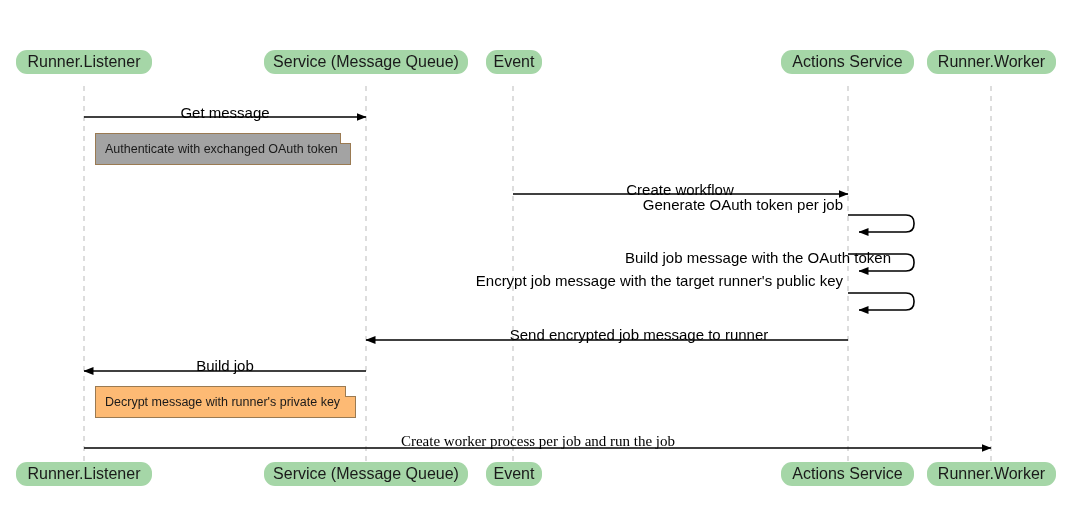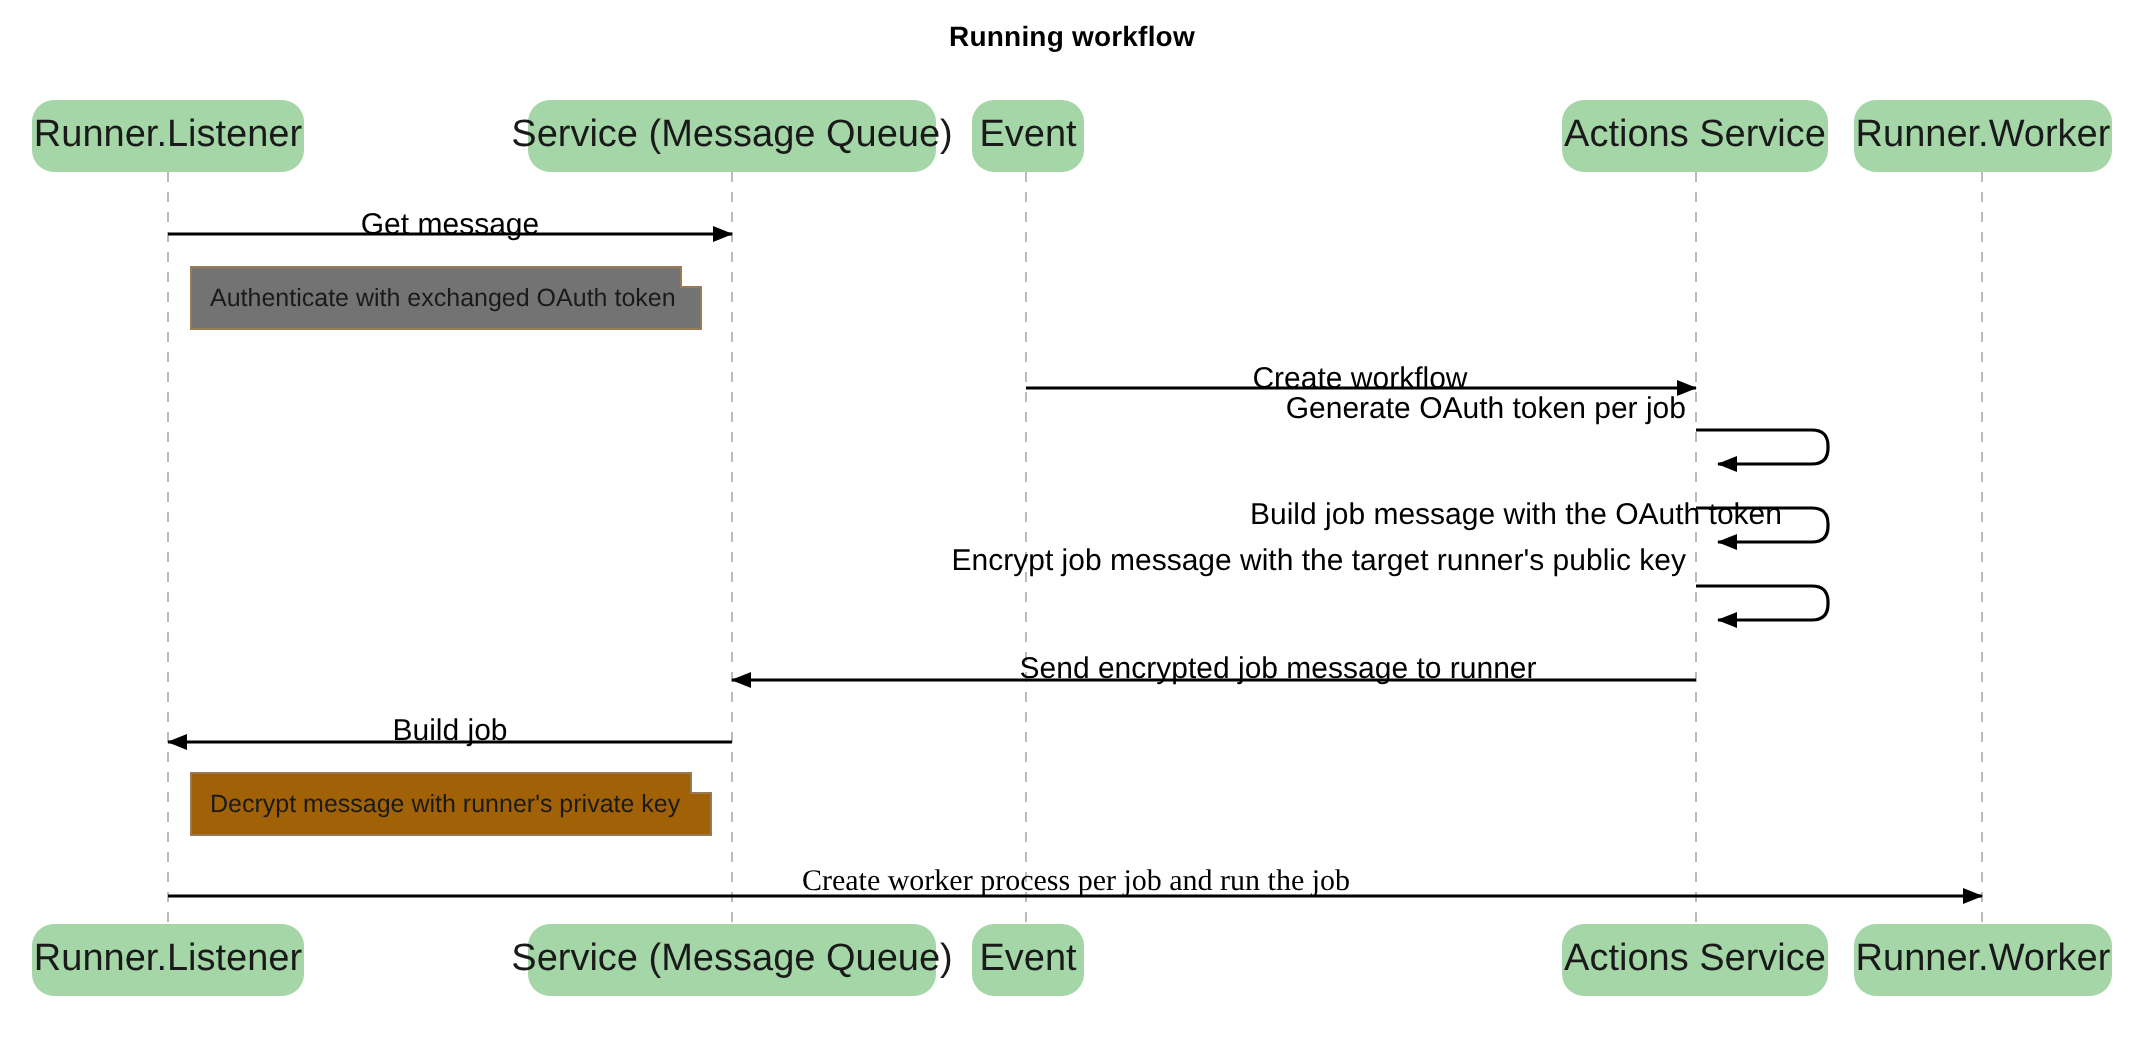--- a/index.html
+++ b/index.html
@@ -31,27 +31,27 @@
   .svg-layer {
     position: absolute;
     left: 0;
     top: 0;
   }
   .participant {
     position: absolute;
     background: #A5D6A7;
     border-radius: 11px;
     color: #1a1a1a;
-    font-size: 19px;
+    font-size: 16px;
     display: flex;
     align-items: center;
     justify-content: center;
     box-sizing: border-box;
     white-space: nowrap;
-    height: 36px;
+    height: 24px;
   }
   .note {
     position: absolute;
     background: #E8CCA9;
     border: 1px solid #9a7a52;
     box-sizing: border-box;
     font-size: 12.5px;
     color: #1a1a1a;
     display: flex;
     align-items: center;
@@ -80,21 +80,20 @@
   }
   .msg-label.right-anchor {
     transform: translateX(-100%);
   }
 </style>
 </head>
 <body>
 
 <div id="diagram-root">
 
-  <div class="diagram-title">Running workflow</div>
 
   <svg class="svg-layer" id="svg-layer" width="1072" height="523">
     <defs>
       <marker id="arrow-right" markerWidth="10" markerHeight="8" refX="9.5" refY="4" orient="auto" markerUnits="userSpaceOnUse">
         <path d="M0,0 L10,4 L0,8 z" fill="#000000"></path>
       </marker>
       <marker id="arrow-left" markerWidth="10" markerHeight="8" refX="9.5" refY="4" orient="auto" markerUnits="userSpaceOnUse">
         <path d="M0,0 L10,4 L0,8 z" fill="#000000"></path>
       </marker>
     </defs>
@@ -145,25 +144,25 @@
         <span>Event</span>
       </div>
       <div class="participant" style="left: 781px; top: 462px; width: 133px; background: rgb(165, 214, 167);">
         <span>Actions Service</span>
       </div>
       <div class="participant" style="left: 927px; top: 462px; width: 129px; background: rgb(165, 214, 167);">
         <span>Runner.Worker</span>
       </div>
     </div>
   <div id="notes-layer">
-      <div class="note" style="left: 95px; top: 133px; width: 256px; height: 32px; background: #737373; border-color: rgb(154, 122, 82);">
+      <div class="note" style="left: 95px; top: 133px; width: 256px; height: 32px; background: #a3a3a3; border-color: rgb(154, 122, 82);">
         <span>Authenticate with exchanged OAuth token</span>
         <span class="note-fold" style="border-color: rgb(154, 122, 82);"></span>
       </div>
-      <div class="note" style="left: 95px; top: 386px; width: 261px; height: 32px; background: #a16207; border-color: rgb(154, 122, 82);">
+      <div class="note" style="left: 95px; top: 386px; width: 261px; height: 32px; background: #fdba74; border-color: rgb(154, 122, 82);">
         <span>Decrypt message with runner's private key</span>
         <span class="note-fold" style="border-color: rgb(154, 122, 82);"></span>
       </div>
     </div>
   <div id="labels-layer">
       <div class="msg-label" style="left: 225px; top: 104px;">Get message</div>
       <div class="msg-label" style="left: 680px; top: 181px;">Create workflow</div>
       <div class="msg-label right-anchor" style="left: 843px; top: 196px;">Generate OAuth token per job</div>
       <div class="msg-label right-anchor" style="left: 891px; top: 249px;">Build job message with the OAuth token</div>
       <div class="msg-label right-anchor" style="left: 843px; top: 272px;">Encrypt job message with the target runner's public key</div>

